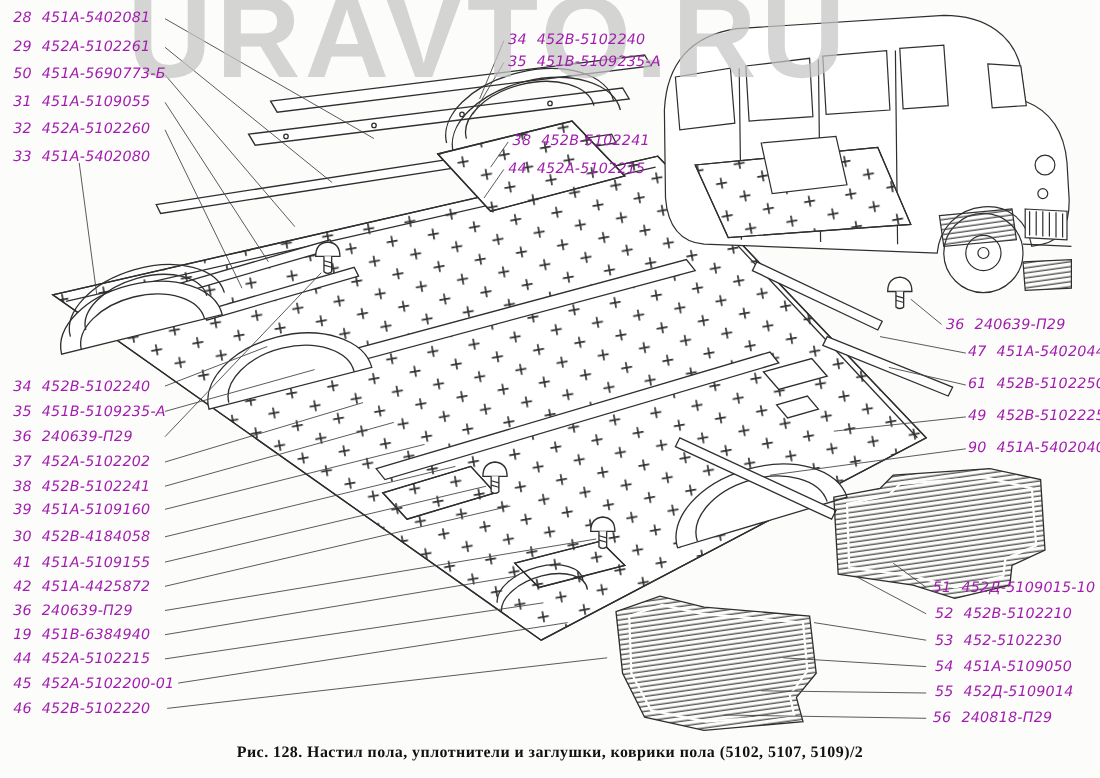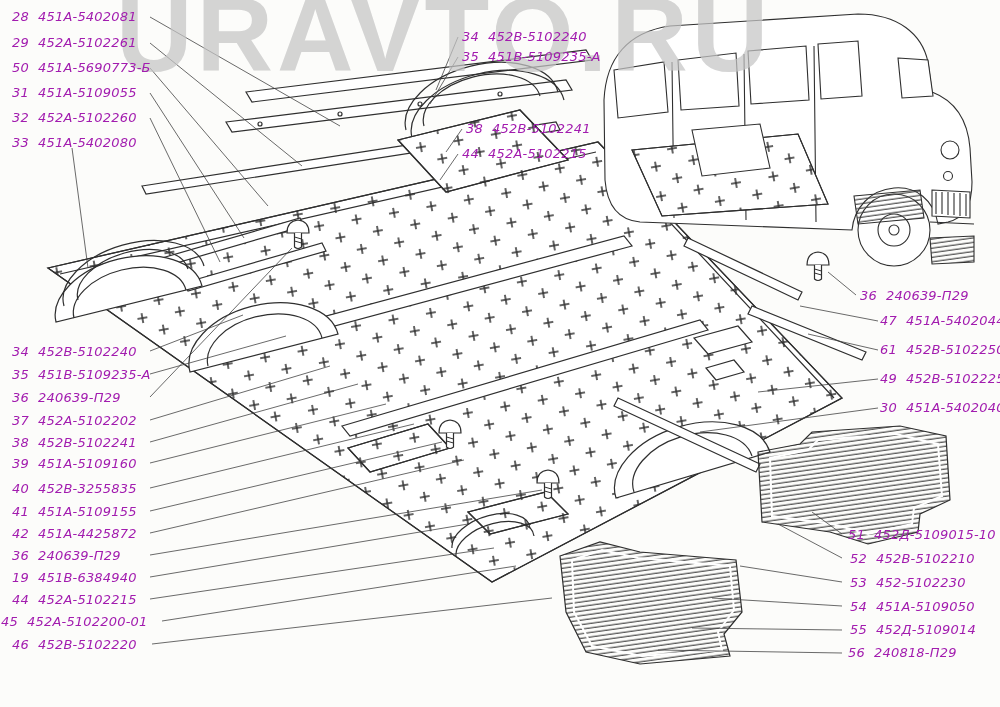--- a/index.html
+++ b/index.html
@@ -180,35 +180,36 @@
 
   <div class="lbl" style="left:466px;top:121px"><span class="n">38</span><span>452В-5102241</span></div>
   <div class="lbl" style="left:462px;top:146px"><span class="n">44</span><span>452А-5102215</span></div>
 
   <div class="lbl" style="left:12px;top:344px"><span class="n">34</span><span>452В-5102240</span></div>
   <div class="lbl" style="left:12px;top:367px"><span class="n">35</span><span>451В-5109235-А</span></div>
   <div class="lbl" style="left:12px;top:390px"><span class="n">36</span><span>240639-П29</span></div>
   <div class="lbl" style="left:12px;top:413px"><span class="n">37</span><span>452А-5102202</span></div>
   <div class="lbl" style="left:12px;top:435px"><span class="n">38</span><span>452В-5102241</span></div>
   <div class="lbl" style="left:12px;top:456px"><span class="n">39</span><span>451А-5109160</span></div>
-  <div class="lbl" style="left:12px;top:481px"><span class="n">40</span><span>452В-3255835</span></div>
+  <div class="lbl" style="left:12px;top:481px"><span class="n">30</span><span>452В-4184058</span></div>
   <div class="lbl" style="left:12px;top:504px"><span class="n">41</span><span>451А-5109155</span></div>
   <div class="lbl" style="left:12px;top:526px"><span class="n">42</span><span>451А-4425872</span></div>
   <div class="lbl" style="left:12px;top:548px"><span class="n">36</span><span>240639-П29</span></div>
   <div class="lbl" style="left:12px;top:570px"><span class="n">19</span><span>451В-6384940</span></div>
   <div class="lbl" style="left:12px;top:592px"><span class="n">44</span><span>452А-5102215</span></div>
-  <div class="lbl" style="left:1px;top:614px"><span class="n">45</span><span>452А-5102200-01</span></div>
+  <div class="lbl" style="left:12px;top:614px"><span class="n">45</span><span>452А-5102200-01</span></div>
   <div class="lbl" style="left:12px;top:637px"><span class="n">46</span><span>452В-5102220</span></div>
 
   <div class="lbl" style="left:860px;top:288px"><span class="n">36</span><span>240639-П29</span></div>
   <div class="lbl" style="left:880px;top:313px"><span class="n">47</span><span>451А-5402044</span></div>
   <div class="lbl" style="left:880px;top:342px"><span class="n">61</span><span>452В-5102250</span></div>
   <div class="lbl" style="left:880px;top:371px"><span class="n">49</span><span>452В-5102225</span></div>
-  <div class="lbl" style="left:880px;top:400px"><span class="n">30</span><span>451А-5402040</span></div>
+  <div class="lbl" style="left:880px;top:400px"><span class="n">90</span><span>451А-5402040</span></div>
 
   <div class="lbl" style="left:848px;top:527px"><span class="n">51</span><span>452Д-5109015-10</span></div>
   <div class="lbl" style="left:850px;top:551px"><span class="n">52</span><span>452В-5102210</span></div>
   <div class="lbl" style="left:850px;top:575px"><span class="n">53</span><span>452-5102230</span></div>
   <div class="lbl" style="left:850px;top:599px"><span class="n">54</span><span>451А-5109050</span></div>
   <div class="lbl" style="left:850px;top:622px"><span class="n">55</span><span>452Д-5109014</span></div>
   <div class="lbl" style="left:848px;top:645px"><span class="n">56</span><span>240818-П29</span></div>
 
+  <div class="caption">Рис. 128. Настил пола, уплотнители и заглушки, коврики пола (5102, 5107, 5109)/2</div>
 </div>
 
 </body></html>

